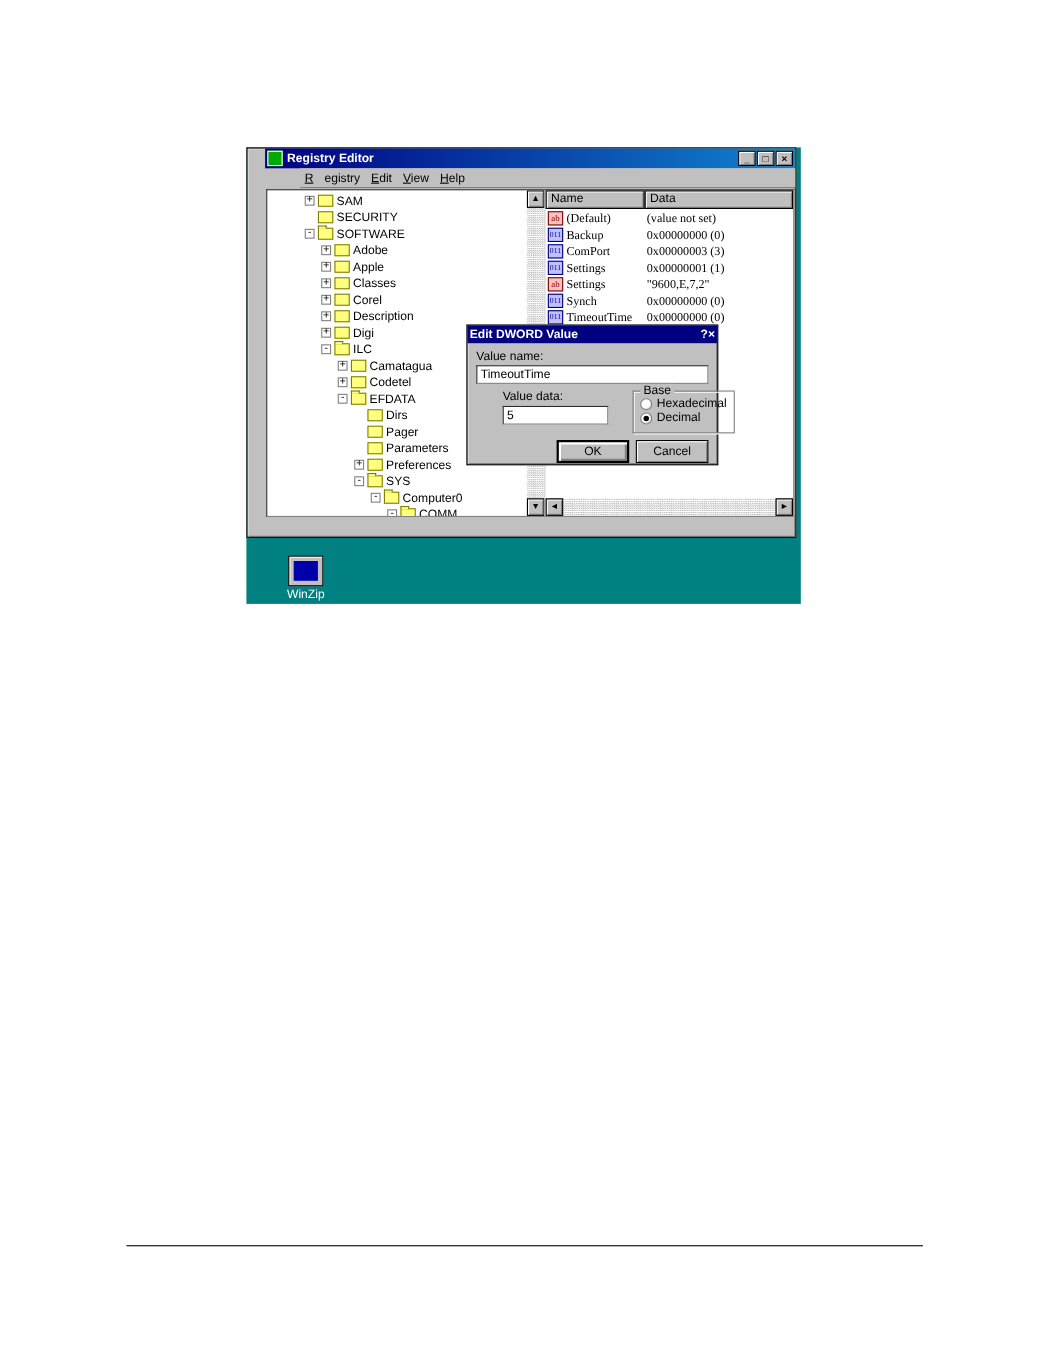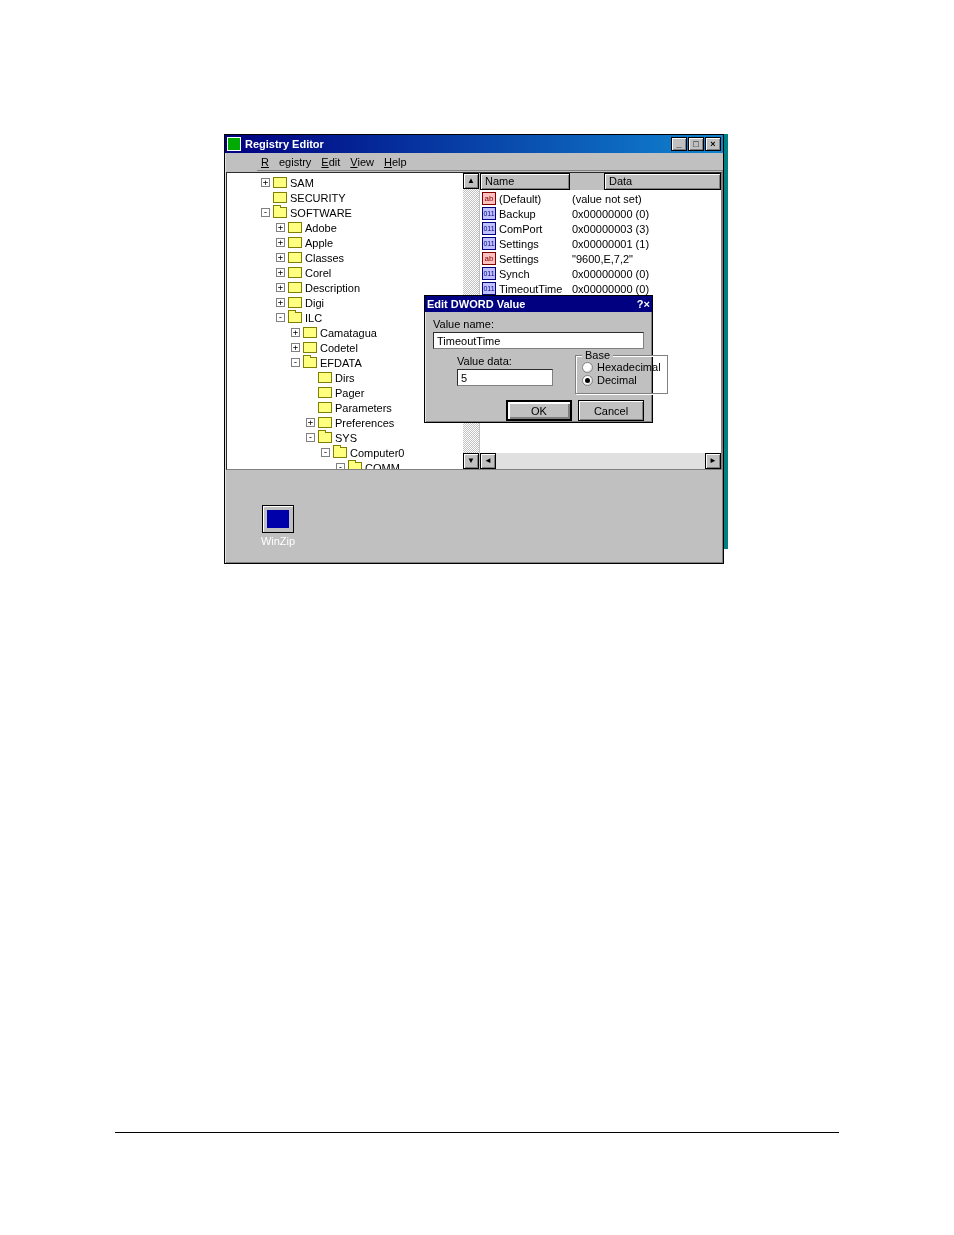--- a/index.html
+++ b/index.html
@@ -1,43 +1,43 @@
 <!DOCTYPE html>
 <html><head>
 <meta charset="utf-8">
 <style>
 * { box-sizing: border-box; margin: 0; padding: 0; }
 body { background: #fff; font-family: "MS Sans Serif", Tahoma, sans-serif; font-size: 11px; width: 954px; height: 1235px; }
 .desktop { position: absolute; left: 224px; top: 134px; width: 504px; height: 415px; background: #008080; }
-.window { position: absolute; left: 0; top: 0; width: 500px; height: 430px; background: #c0c0c0; border: 1px solid #000; box-shadow: inset 1px 1px 0 #dfdfdf, inset -1px -1px 0 #808080; }
+.window { position: absolute; left: 0; top: 0; width: 500px; height: 355px; background: #c0c0c0; border: 1px solid #000; box-shadow: inset 1px 1px 0 #dfdfdf, inset -1px -1px 0 #808080; padding-left: 16px; }
 .titlebar { height: 18px; background: linear-gradient(90deg, #000080 0%, #1084d0 100%); color: #fff; display: flex; align-items: center; padding: 0 2px; }
 .titlebar .app-icon { width: 14px; height: 14px; background: #0a0; margin-right: 4px; border: 1px solid #fff; }
 .titlebar .title-text { flex: 1; font-weight: bold; font-size: 11px; }
 .titlebar .win-btn { width: 16px; height: 14px; background: #c0c0c0; border: 1px solid #000; box-shadow: inset 1px 1px 0 #fff, inset -1px -1px 0 #808080; margin-left: 1px; font-size: 9px; text-align: center; line-height: 12px; color: #000; font-weight: bold; font-family: Arial; }
 .menubar { height: 18px; background: #c0c0c0; display: flex; align-items: center; padding: 0 4px; border-bottom: 1px solid #808080; margin-left: 32px; }
 .menubar span { margin-right: 10px; cursor: default; }
 .menubar span u { text-decoration: underline; }
 .content { display: flex; height: 298px; border: 1px inset #808080; background: #fff; margin: 1px; }
 .tree-pane { width: 253px; overflow: hidden; position: relative; border-right: 1px solid #c0c0c0; }
 .scrollbar-v { position: absolute; right: 0; top: 0; width: 16px; height: 100%; background: repeating-conic-gradient(#c0c0c0 0% 25%, #fff 0% 50%) 50%/2px 2px; }
 .sb-btn { width: 16px; height: 16px; background: #c0c0c0; border: 1px solid #000; box-shadow: inset 1px 1px 0 #fff, inset -1px -1px 0 #808080; position: absolute; text-align: center; font-size: 8px; line-height: 14px; }
 .sb-up { top: 0; }
 .sb-down { bottom: 0; }
 .tree { padding: 2px 0 2px 4px; color: #000; }
 .tree-row { display: flex; align-items: center; height: 15px; white-space: nowrap; }
 .tgl { display: inline-block; width: 9px; height: 9px; border: 1px solid #808080; background: #fff; text-align: center; line-height: 7px; font-size: 9px; margin-right: 3px; font-family: monospace; }
 .tgl-sp { display: inline-block; width: 9px; margin-right: 3px; }
 .folder { display: inline-block; width: 14px; height: 11px; background: #ffff80; border: 1px solid #808000; margin-right: 3px; position: relative; }
 .folder.open::before { content: ""; position: absolute; left: -1px; top: -3px; width: 6px; height: 2px; background: #ffff80; border: 1px solid #808000; border-bottom: none; }
 .list-pane { flex: 1; position: relative; background: #fff; }
-.list-header { display: flex; height: 17px; background: #c0c0c0; gap: 34px; }
+.list-header { display: flex; height: 17px; background: #c0c0c0; }
 .list-header .col { border: 1px solid #000; box-shadow: inset 1px 1px 0 #fff, inset -1px -1px 0 #808080; padding: 1px 4px; }
 .col-name { width: 90px; }
 .col-data { flex: 1; }
-.list-body { padding: 1px 0; }
+.list-body { padding: 1px 0; font-family: Liberation Serif, serif; }
 .list-row { display: flex; height: 15px; align-items: center; padding-left: 2px; }
 .val-icon { width: 14px; height: 13px; margin-right: 3px; border: 1px solid #800000; }
 .val-icon.str { background: #ffc0c0; }
 .val-icon.str::after { content: "ab"; font-size: 8px; color: #800000; display: block; line-height: 11px; text-align: center; }
 .val-icon.num { background: #c0c0ff; border-color: #000080; }
 .val-icon.num::after { content: "011"; font-size: 7px; color: #000080; display: block; line-height: 11px; text-align: center; }
 .list-name { width: 73px; }
 .list-data { flex: 1; }
 .scrollbar-h { position: absolute; bottom: 0; left: 0; right: 0; height: 16px; background: repeating-conic-gradient(#c0c0c0 0% 25%, #fff 0% 50%) 50%/2px 2px; }
 .sb-left { left: 0; top: 0; }

